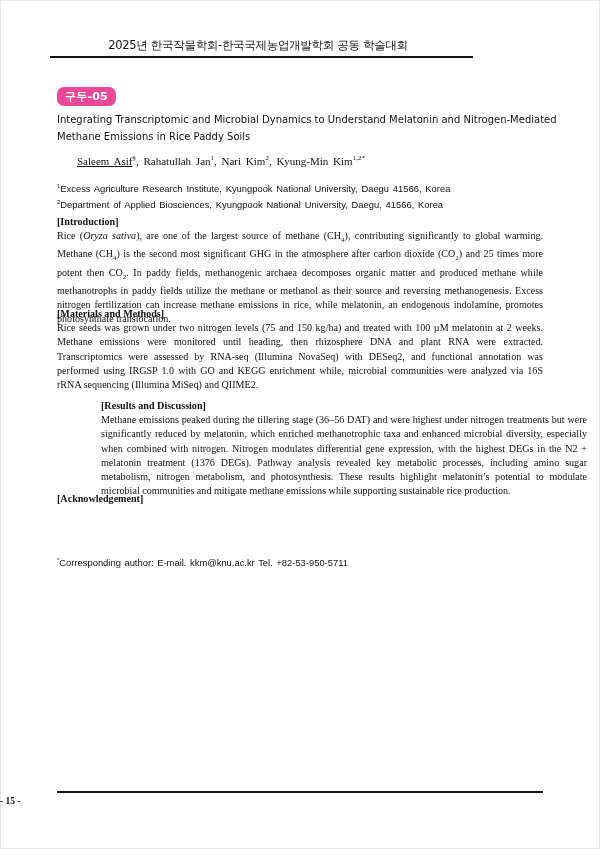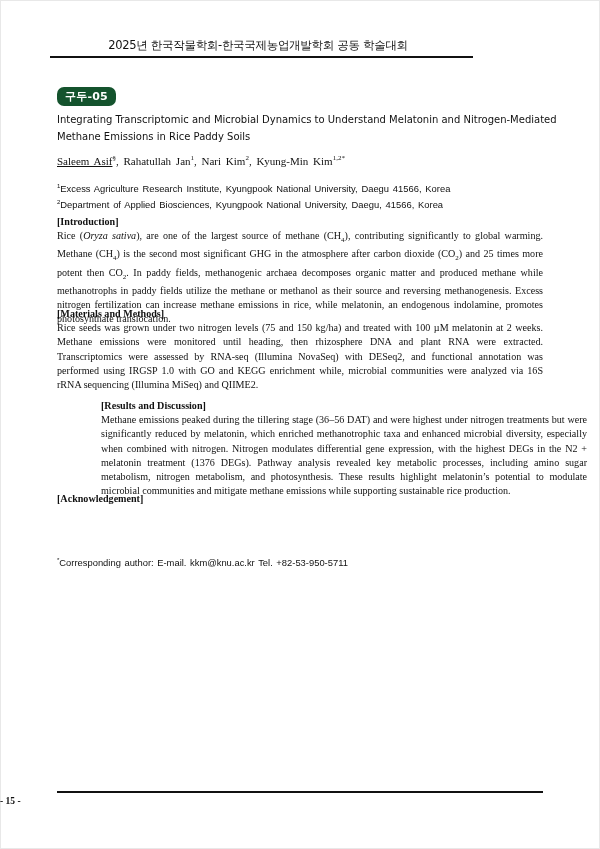--- a/index.html
+++ b/index.html
@@ -1,25 +1,25 @@
 <!DOCTYPE html>
 <html><head>
 <meta charset="utf-8">
 <style>
   html, body { margin:0; padding:0; background:#ffffff; }
   body { width:600px; height:849px; position:relative; overflow:hidden; font-family:"Liberation Serif", serif; color:#111; }
   .page-border { position:absolute; left:0; top:0; width:598px; height:847px; border:1px solid #e8e8e8; }
   .running-header { position:absolute; top:38px; left:0; width:516px; text-align:center; font-family:"DejaVu Sans", sans-serif; font-size:11.5px; letter-spacing:-0.3px; }
   .header-rule { position:absolute; top:56px; left:50px; width:423px; height:2px; background:#111; width:423px; }
   .header-rule { width:423px; left:50px; width:423px; }
-  .badge { position:absolute; top:87px; left:57px; background:#14532d; color:#fff; font-family:"DejaVu Sans", sans-serif; font-weight:bold; font-size:11px; padding:2px 8px 2px 8px; border-radius:7px; letter-spacing:0.2px; }
+  .badge { position:absolute; top:87px; left:57px; background:#ec4899; color:#fff; font-family:"DejaVu Sans", sans-serif; font-weight:bold; font-size:11px; padding:2px 8px 2px 8px; border-radius:7px; letter-spacing:0.2px; }
   .title { position:absolute; top:111px; left:57px; width:500px; font-family:"DejaVu Sans", sans-serif; font-size:10px; line-height:17px; color:#111; }
   .authors { position:absolute; top:154px; left:57px; font-size:11px; word-spacing:2px; }
   .authors sup { font-size:7px; }
-  .authors .presenter { text-decoration:underline; }
+  .authors .presenter { text-decoration:underline;margin-left:20px; }
   .affils { position:absolute; top:180px; left:57px; font-family:"Liberation Sans", sans-serif; font-size:9.4px; line-height:12.5px; word-spacing:1.2px; }
   .affils sup { font-size:6px; }
   .section { position:absolute; left:57px; width:486px; font-size:10.1px; line-height:14.2px; text-align:justify; }
   .section .heading { font-weight:bold; display:block; }
   .section sub { font-size:7px; }
   .corr { position:absolute; top:557px; left:57px; font-family:"Liberation Sans", sans-serif; font-size:9.4px; word-spacing:1px; }
   .corr sup { font-size:6px; }
   .footer-rule { position:absolute; top:791px; left:57px; width:486px; height:2px; background:#111; }
   .page-num { position:absolute; top:796px; left:0; width:600px; font-size:9.5px; font-weight:bold; }
 </style>

